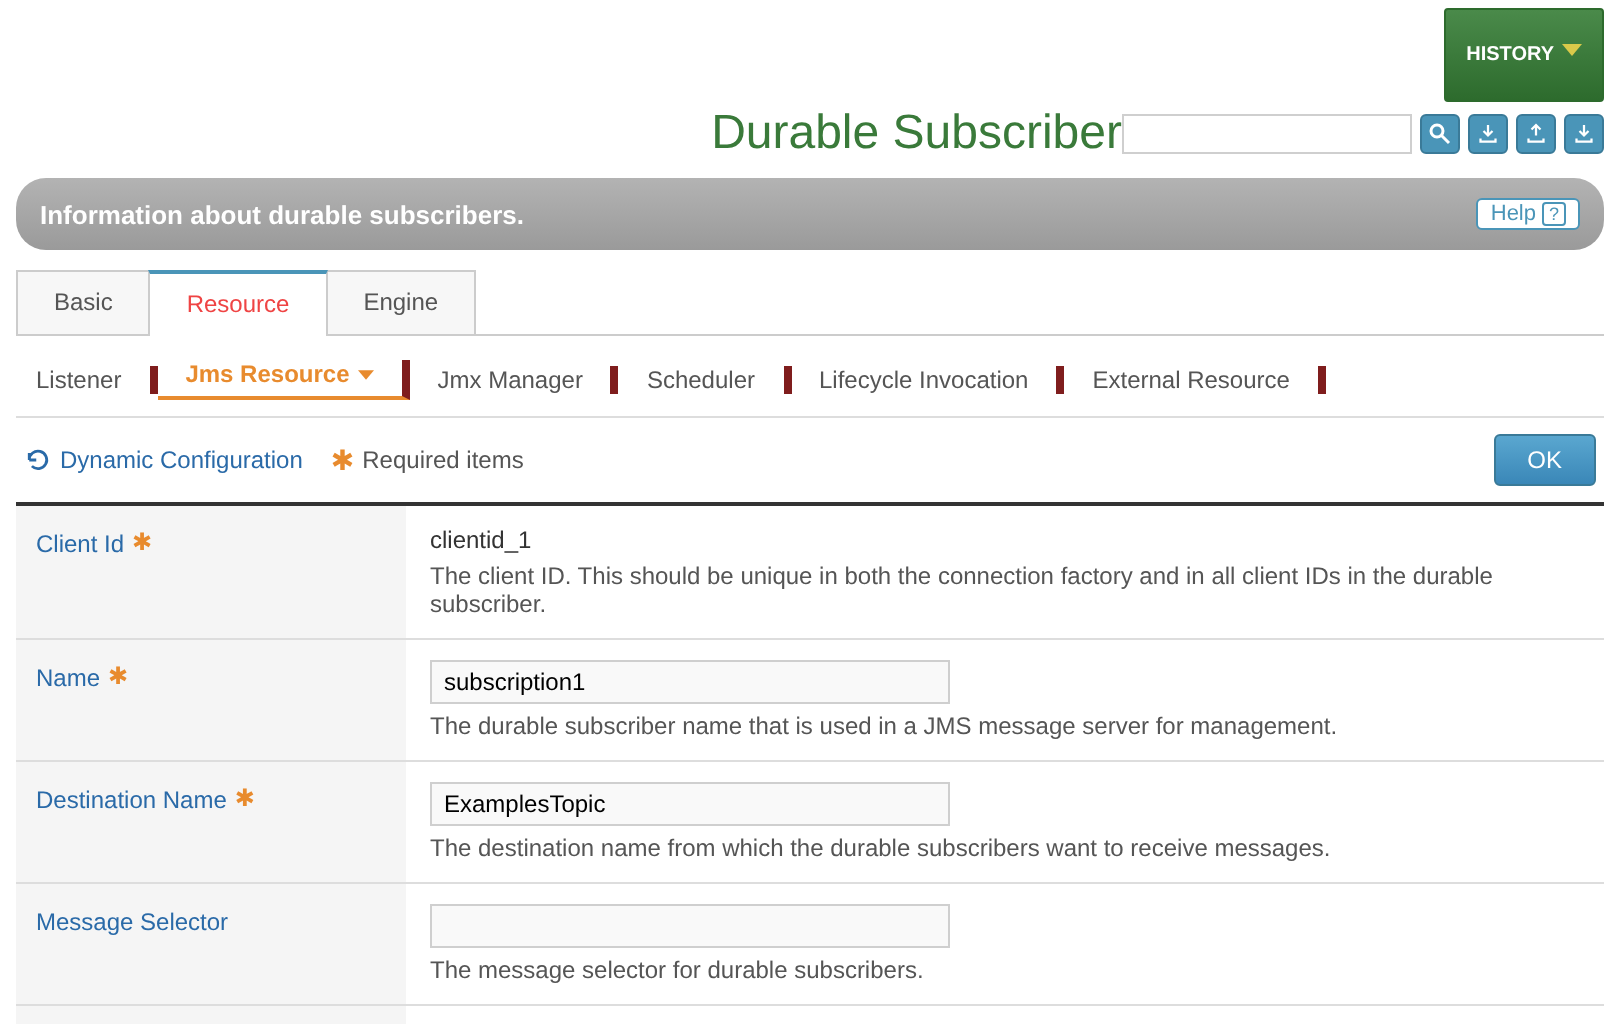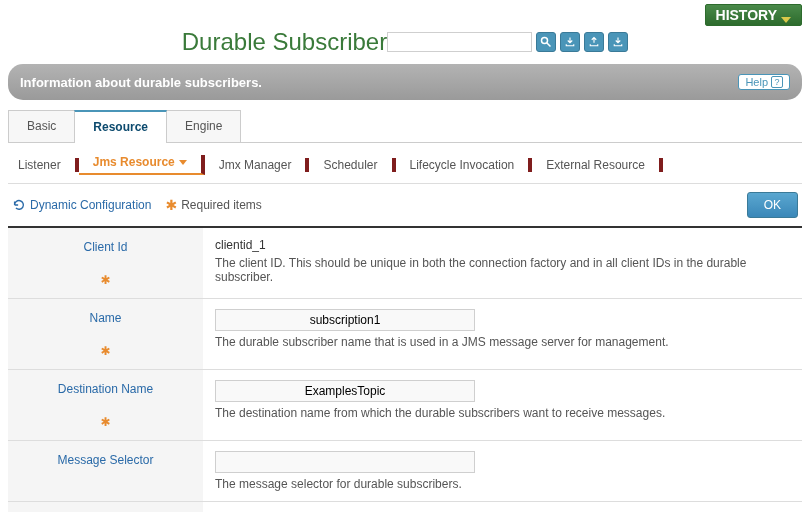--- a/index.html
+++ b/index.html
@@ -1,54 +1,54 @@
 <!DOCTYPE html>
 <html><head>
 <meta charset="utf-8">
 <style>
 * { box-sizing: border-box; margin: 0; padding: 0; }
 body { font-family: Arial, sans-serif; font-size: 12px; color: #333; background: #fff; padding: 4px 8px 8px 8px; }
 .top-row { display: flex; justify-content: flex-end; margin-bottom: 2px; }
-.history-btn { background: linear-gradient(#4a8a4a, #2d6b2d); color: #fff; font-size: 14px; padding: 2px 10px; border: 1px solid #2d6b2d; border-radius: 2px; cursor: pointer; font-weight: bold; display: inline-flex; align-items: flex-end; gap: 4px; }
+.history-btn { background: linear-gradient(#4a8a4a, #2d6b2d); color: #fff; font-size: 10px; padding: 17px 10px; border: 1px solid #2d6b2d; border-radius: 2px; cursor: pointer; font-weight: bold; display: inline-flex; align-items: flex-start; gap: 4px; }
 .history-btn svg { width: 10px; height: 6px; fill: #d9c94a; }
-.title-row { display: flex; justify-content: center; align-items: center; margin-bottom: 8px; }
+.title-row { display: flex; justify-content: flex-end; align-items: center; margin-bottom: 8px; }
 h1 { font-size: 24px; font-weight: normal; color: #3a7a3a; }
 .search-area { display: flex; align-items: center; gap: 4px; }
 .search-input { width: 145px; height: 20px; border: 1px solid #cfcfcf; padding: 2px 4px; font-size: 11px; }
 .icon-btn { width: 20px; height: 20px; background: #4a95b8; border: 1px solid #3a7a98; border-radius: 3px; display: inline-flex; align-items: center; justify-content: center; cursor: pointer; }
 .icon-btn svg { width: 12px; height: 12px; fill: #fff; stroke: #fff; }
 .info-bar { background: linear-gradient(#b3b3b3, #9a9a9a); color: #fff; padding: 10px 12px; border-radius: 15px; display: flex; justify-content: space-between; align-items: center; font-size: 13px; font-weight: bold; margin-bottom: 10px; }
 .help-btn { background: #fff; color: #4a95b8; border: 1px solid #4a95b8; border-radius: 3px; padding: 1px 6px; font-size: 11px; cursor: pointer; display: inline-flex; align-items: center; gap: 3px; font-weight: normal; }
 .help-q { border: 1px solid #4a95b8; border-radius: 2px; width: 12px; height: 12px; display: inline-flex; align-items: center; justify-content: center; font-size: 9px; }
 .tabs1 { display: flex; border-bottom: 1px solid #ccc; text-align: right; }
 .tab1 { padding: 8px 18px; border: 1px solid #ccc; border-bottom: none; background: #f7f7f7; color: #555; cursor: pointer; font-size: 12px; margin-right: -1px; }
-.tab1.active { background: #fff; border-top: 2px solid #4a95b8; color: #0c4a6e; font-weight: bold; position: relative; }
+.tab1.active { background: #fff; border-top: 2px solid #4a95b8; color: #ef4444; font-weight: normal; position: relative; }
 .tab1.active::after { content: ""; position: absolute; bottom: -1px; left: 0; right: 0; height: 1px; background: #fff; }
 .tabs2 { display: flex; padding: 12px 10px 8px 10px; border-bottom: 1px solid #ddd; gap: 0; align-items: center; }
 .tab2 { color: #555; cursor: pointer; padding: 0 14px; font-size: 12px; border-right: 4px solid #7f1d1d; }
 .tab2:first-child { padding-left: 0; }
 .tab2.active { color: #e88b2e; font-weight: bold; border-bottom: 2px solid #e88b2e; padding-bottom: 4px; display: inline-flex; align-items: center; gap: 4px; }
 .tab2.active svg { width: 8px; height: 5px; fill: #e88b2e; }
 .toolbar { display: flex; justify-content: space-between; align-items: center; padding: 8px 4px; }
 .toolbar-left { display: flex; align-items: center; gap: 14px; font-size: 12px; color: #555; }
 .dyn-cfg { display: inline-flex; gap: 4px; color: #2a6aa8; }
 .refresh-icon { width: 14px; height: 14px; }
 .req-items { display: inline-flex; align-items: center; gap: 4px; }
 .req-star { color: #e88b2e; font-size: 14px; }
 .toolbar-right { display: flex; gap: 6px; }
 .btn { padding: 5px 16px; border-radius: 3px; font-size: 12px; cursor: pointer; border: 1px solid #aaa; background: linear-gradient(#fff, #eee); }
 .btn-primary { background: linear-gradient(#5aa7d0, #3a87b8); color: #fff; border-color: #3a7a98; }
 .form-table { width: 100%; border-top: 2px solid #333; border-bottom: 2px solid #333; border-collapse: collapse; }
 .form-row { display: flex; border-bottom: 1px solid #ddd; }
 .form-row:last-child { border-bottom: none; }
-.form-label { width: 195px; padding: 12px 10px; background: #f5f5f5; color: #2a6aa8; font-size: 12px; display: flex; align-items: center; gap: 20px; flex-direction: column; }
+.form-label { width: 195px; padding: 12px 10px; background: #f5f5f5; color: #2a6aa8; font-size: 12px; display: flex; align-items: flex-start; gap: 4px; }
 .form-label .req-star { font-size: 12px; line-height: 1; }
 .form-value { flex: 1; padding: 10px 12px; }
 .form-value .static-val { color: #333; margin-bottom: 4px; display: block; }
-.form-value input[type=text] { width: 260px; height: 22px; border: 1px solid #cfcfcf; background: #f9f9f9; padding: 2px 6px; font-size: 12px; margin-bottom: 4px; text-align: center; }
+.form-value input[type=text] { width: 260px; height: 22px; border: 1px solid #cfcfcf; background: #f9f9f9; padding: 2px 6px; font-size: 12px; margin-bottom: 4px; }
 .form-value select { width: 370px; height: 22px; border: 1px solid #cfcfcf; background: #f9f9f9; padding: 2px 4px; font-size: 12px; margin-bottom: 4px; }
 .form-desc { color: #555; font-size: 12px; }
 </style>
 </head>
 <body>
 
 <div class="top-row">
   <div class="history-btn">
     <span>HISTORY</span>
     <svg viewBox="0 0 10 6">

